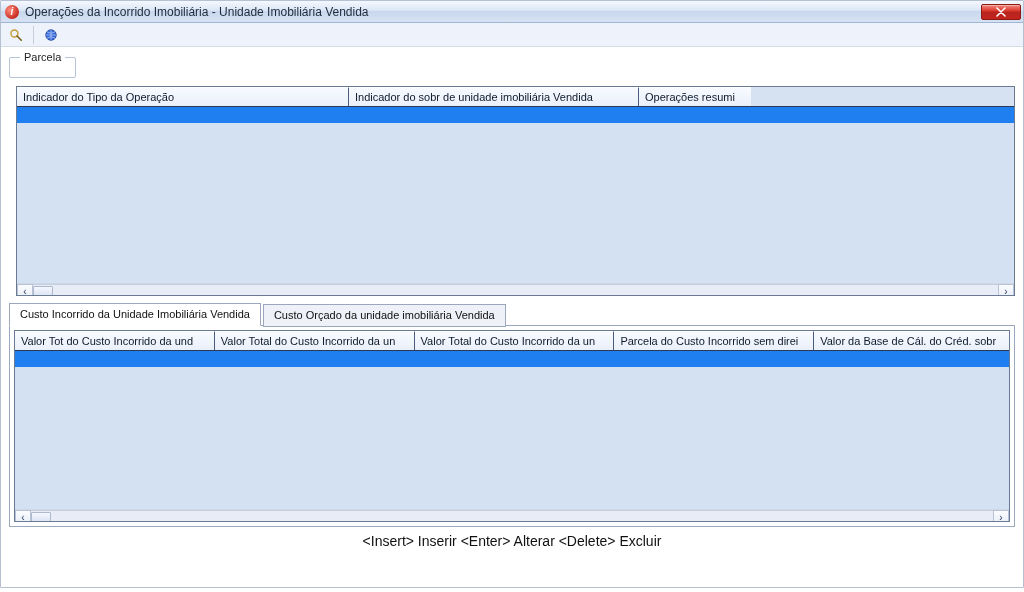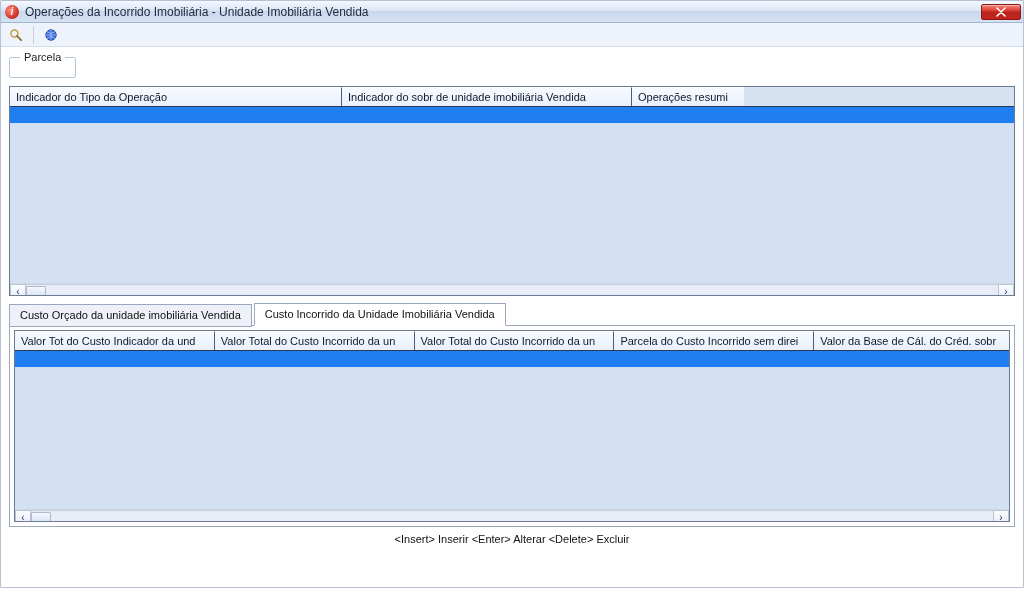--- a/index.html
+++ b/index.html
@@ -181,21 +181,21 @@
     border: 1px solid #9aa7bd;
     padding: 4px;
     background: #fff;
   }
 
   
   .footer {
     text-align:center;
     padding: 6px 0 4px 0;
     color:#111;
-    font-size: 11px;
+    font-size: 14px;
   }
 
   
   .outer-frame {
     border: 1px solid #b7c0d0;
     border-radius: 1px;
     height: 588px; 
   }
 </style>
 </head>
@@ -229,47 +229,47 @@
     </div>
   </div>
 
   <div class="client">
     
     <fieldset class="filters">
       <legend>Parcela</legend>
     </fieldset>
 
     
-    <div class="grid-wrap" style="height:210px;">
+    <div class="grid-wrap" style="height:210px;margin-left:7px;">
       <div class="grid-head" id="grid-top-head">
           <div class="gh" style="width: 332px;">Indicador do Tipo da Operação</div>
           <div class="gh" style="width: 290px;">Indicador do sobr de unidade imobiliária Vendida</div>
           <div class="gh" style="width: 112px; border-right: none;">Operações resumi</div>
         </div>
       <div class="grid-selrow"></div>
       <div class="grid-body" style="height:160px;"></div>
       <div class="hscroll">
         <div class="btn">‹</div>
         <div class="track">
             <div class="thumb"></div>
           </div>
         <div class="btn">›</div>
       </div>
     </div>
 
     
     <div class="tabs">
+      <div class="tab" id="tab0">Custo Incorrido da Unidade Imobiliária Vendida</div>
       <div class="tab inactive" id="tab1">Custo Orçado da unidade imobiliária Vendida</div>
-      <div class="tab" id="tab0">Custo Incorrido da Unidade Imobiliária Vendida</div>
     </div>
     <div class="tab-panel">
 
       <div class="grid-wrap" style="height:192px;">
         <div class="grid-head" id="grid-bot-head">
-            <div class="gh" style="width: 201px;">Valor Tot do Custo Indicador da und</div>
+            <div class="gh" style="width: 201px;">Valor Tot do Custo Incorrido da und</div>
             <div class="gh" style="width: 201px;">Valor Total do Custo Incorrido da un</div>
             <div class="gh" style="width: 201px;">Valor Total do Custo Incorrido da un</div>
             <div class="gh" style="width: 201px;">Parcela do Custo Incorrido sem direi</div>
             <div class="gh" style="width: 196px; border-right: none;">Valor da Base de Cál. do Créd. sobr</div>
           </div>
         <div class="grid-selrow"></div>
         <div class="grid-body" style="height:142px;"></div>
         <div class="hscroll">
           <div class="btn">‹</div>
           <div class="track">

